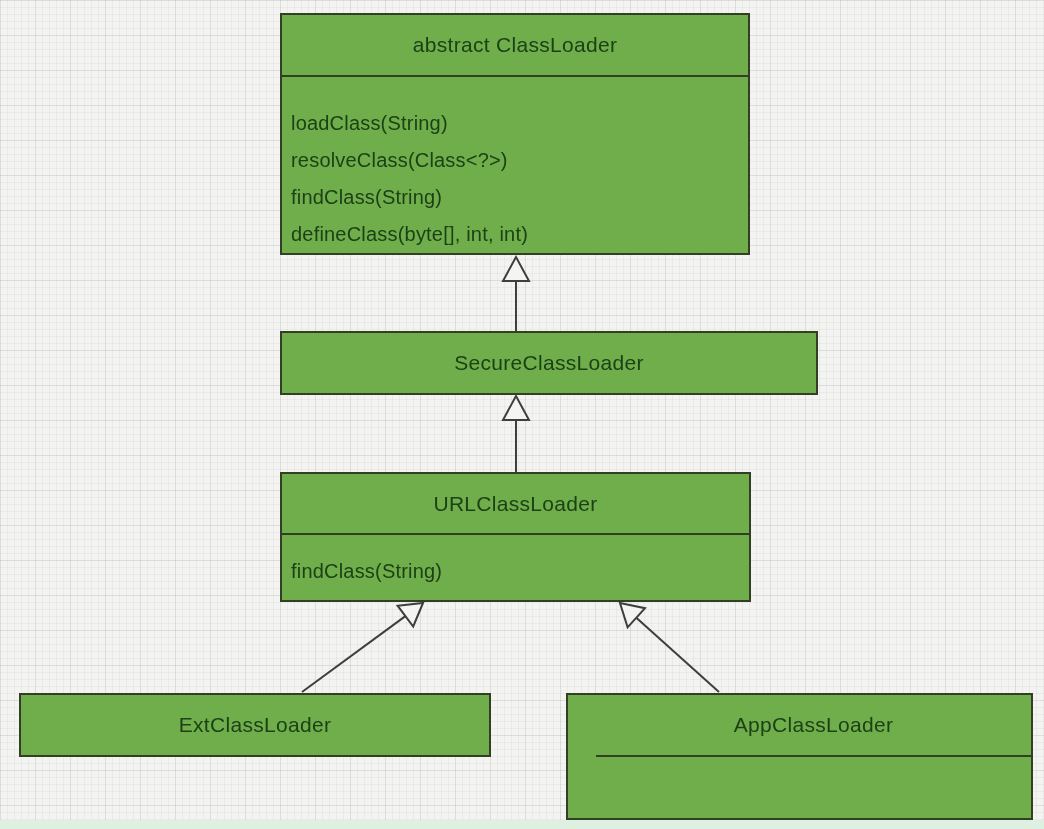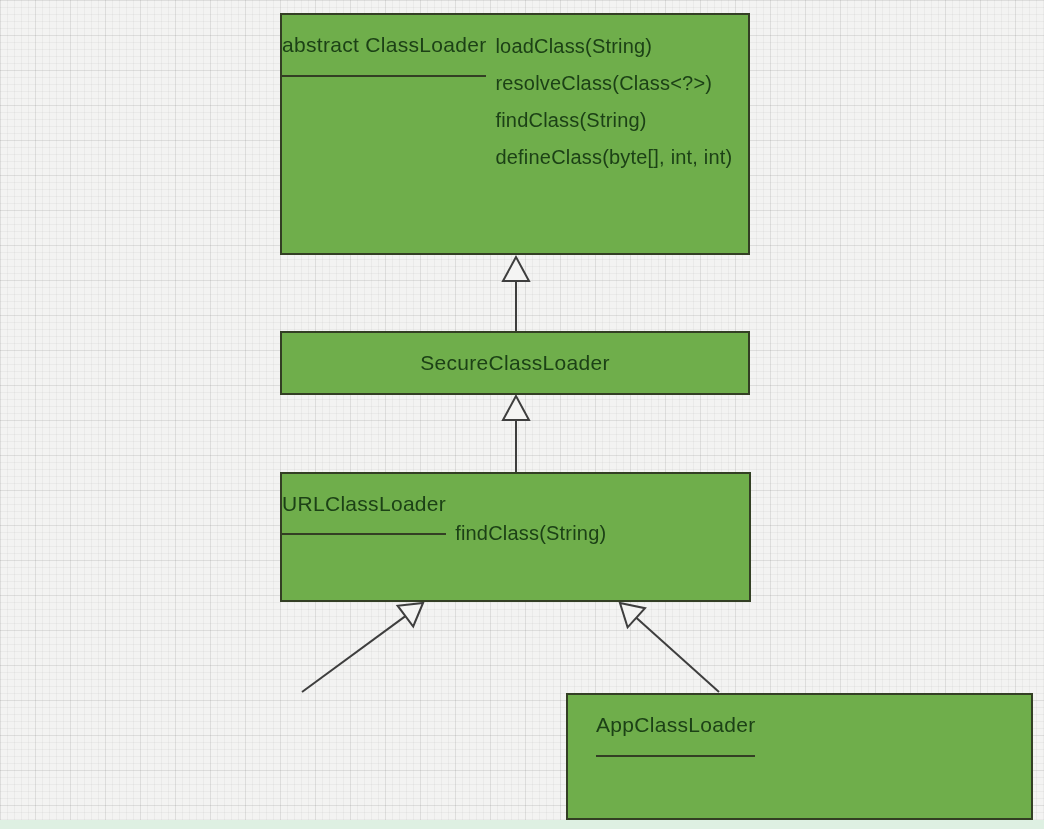--- a/index.html
+++ b/index.html
@@ -28,20 +28,22 @@
     width: 1044px;
     height: 829px;
     pointer-events: none;
   }
   .uml-box {
     position: absolute;
     background: #6fae4b;
     border: 2px solid #333f24;
     box-sizing: border-box;
     display: flex;
+    flex-direction: column;
+    gap: 15px;
   }
   .uml-title {
     flex: 0 0 auto;
     display: flex;
     align-items: center;
     justify-content: center;
     font-size: 21px;
     letter-spacing: 0.3px;
     white-space: nowrap;
   }
@@ -71,21 +73,21 @@
     left: 0;
     bottom: 0;
     width: 100%;
     height: 9px;
     background: #def0e2;
   }
 
   
   #box-classloader { left: 280px; top: 13px;  width: 470px; height: 242px; }
   #box-classloader .uml-title { height: 60px; }
-  #box-secure      { left: 280px; top: 331px; width: 470px; height: 64px; }
+  #box-secure      { left: 280px; top: 331px; width: 538px; height: 64px; }
   #box-url         { left: 280px; top: 472px; width: 471px; height: 130px; }
   #box-url .uml-title { height: 59px; }
   #box-ext         { left: 19px;  top: 693px; width: 472px; height: 64px; }
   #box-app         { left: 566px; top: 693px; width: 467px; height: 127px; }
   #box-app .uml-title { height: 60px; margin-left: 28px; }
 </style>
 </head>
 <body>
 
 <div class="canvas">
@@ -127,19 +129,22 @@
     <div class="uml-title fill">SecureClassLoader</div>
   </div>
 
   <div class="uml-box" id="box-url">
     <div class="uml-title with-divider">URLClassLoader</div>
     <div class="uml-methods centered-one">
       <div class="uml-method">findClass(String)</div>
     </div>
   </div>
 
+  <div class="uml-box" id="box-ext">
+    <div class="uml-title fill">ExtClassLoader</div>
+  </div>
 
   <div class="uml-box" id="box-app">
     <div class="uml-title with-divider">AppClassLoader</div>
   </div>
 
   <div class="bottom-strip"></div>
 </div>
 
 </body></html>

